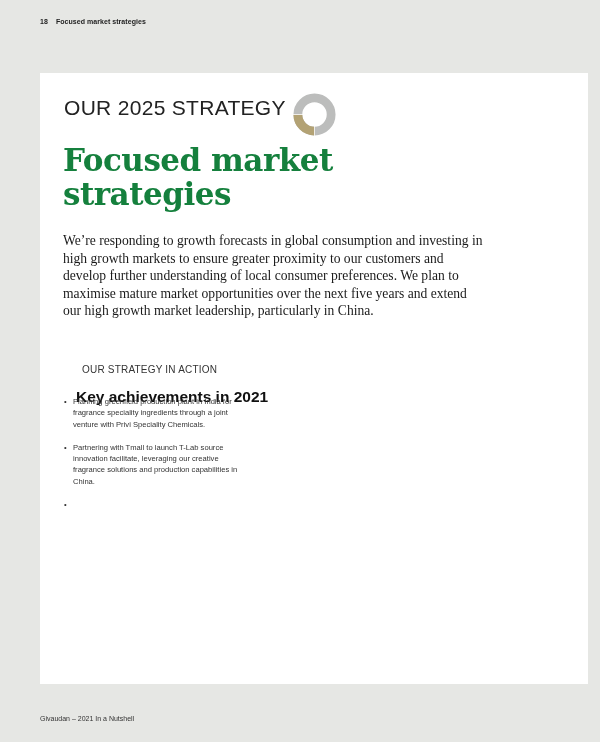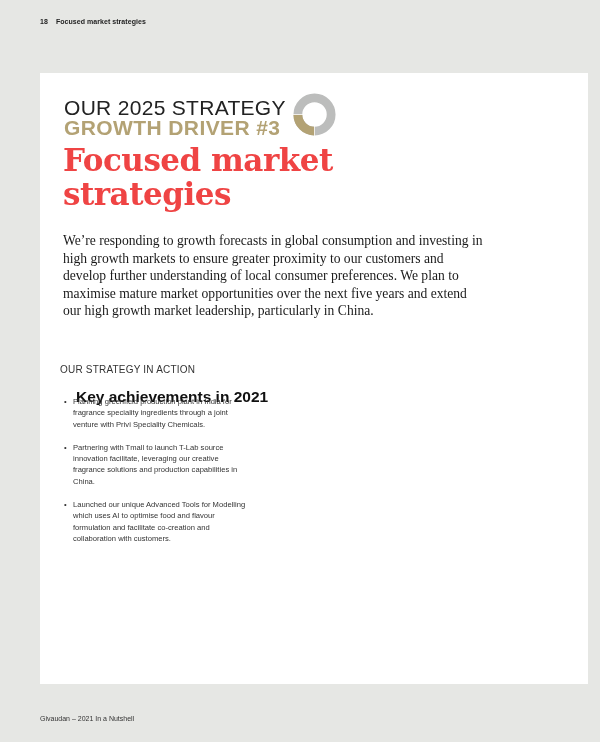--- a/index.html
+++ b/index.html
@@ -33,33 +33,33 @@
       letter-spacing: 0.4px; line-height: 22px;
     }
     .ring {
       position: absolute; left: 252px; top: 19px;
       width: 45px; height: 45px;
     }
     .title {
       position: absolute; left: 23px; top: 70px;
       font-family: "DejaVu Serif", serif;
       font-weight: bold; font-size: 31px; line-height: 34px;
-      color: #ef4444;
+      color: #15803d;
       letter-spacing: -0.5px;
       margin: 0;
     }
     .lede {
       position: absolute; left: 23px; top: 159px; width: 420px;
       font-family: "Liberation Serif", serif;
       font-weight: normal; font-size: 13.6px; line-height: 17.5px;
       color: #1a1a1a;
       margin: 0;
     }
     .section-eyebrow {
-      position: absolute; left: 20px; top: 291px;
+      position: absolute; left: 42px; top: 291px;
       font-size: 10px; color: #333; letter-spacing: 0.2px;
     }
     .section-title {
       position: absolute; left: 24px; top: 303px;
       font-size: 15.5px; font-weight: bold; color: #111;
       margin: 12px;
     }
     .bullets {
       position: absolute; left: 24px; top: 323px; width: 185px;
       list-style: none; margin: 0; padding: 0;
@@ -80,21 +80,20 @@
 </head>
 <body>
 
 <div class="running-header">
   <span class="pg">18</span>
   <span>Focused market strategies</span>
 </div>
 
 <div class="card">
   <div class="eyebrow">OUR 2025 STRATEGY</div>
-  <div class="driver">GROWTH DRIVER #3</div>
 
   <svg class="ring" viewBox="0 0 46 46">
     <circle cx="23" cy="23" r="17" fill="none" stroke="#bcbdbc" stroke-width="9"></circle>
 
     <path d="M23 40 A17 17 0 0 1 6 23" fill="none" stroke="#b3a274" stroke-width="9"></path>
     <line x1="23" y1="31" x2="23" y2="46" stroke="#ffffff" stroke-width="0.8"></line>
     <line x1="0" y1="23" x2="15" y2="23" stroke="#ffffff" stroke-width="0.8"></line>
   </svg>
 
   <h1 class="title">
@@ -111,18 +110,17 @@
     <li>
       <span class="dot">•</span>
       <span>Planning greenfield production plant in India for fragrance speciality ingredients through a joint venture with Privi Speciality Chemicals.</span>
     </li>
     <li>
       <span class="dot">•</span>
       <span>Partnering with Tmall to launch T-Lab source innovation facilitate, leveraging our creative fragrance solutions and production capabilities in China.</span>
     </li>
     <li>
       <span class="dot">•</span>
-      <span>Launched our unique Advanced Tools for Modelling which uses AI to optimise food and flavour formulation and facilitate co-creation and collaboration with customers.</span>
     </li>
   </ul>
 </div>
 
 <div class="footer">Givaudan – 2021 In a Nutshell</div>
 
 </body></html>

